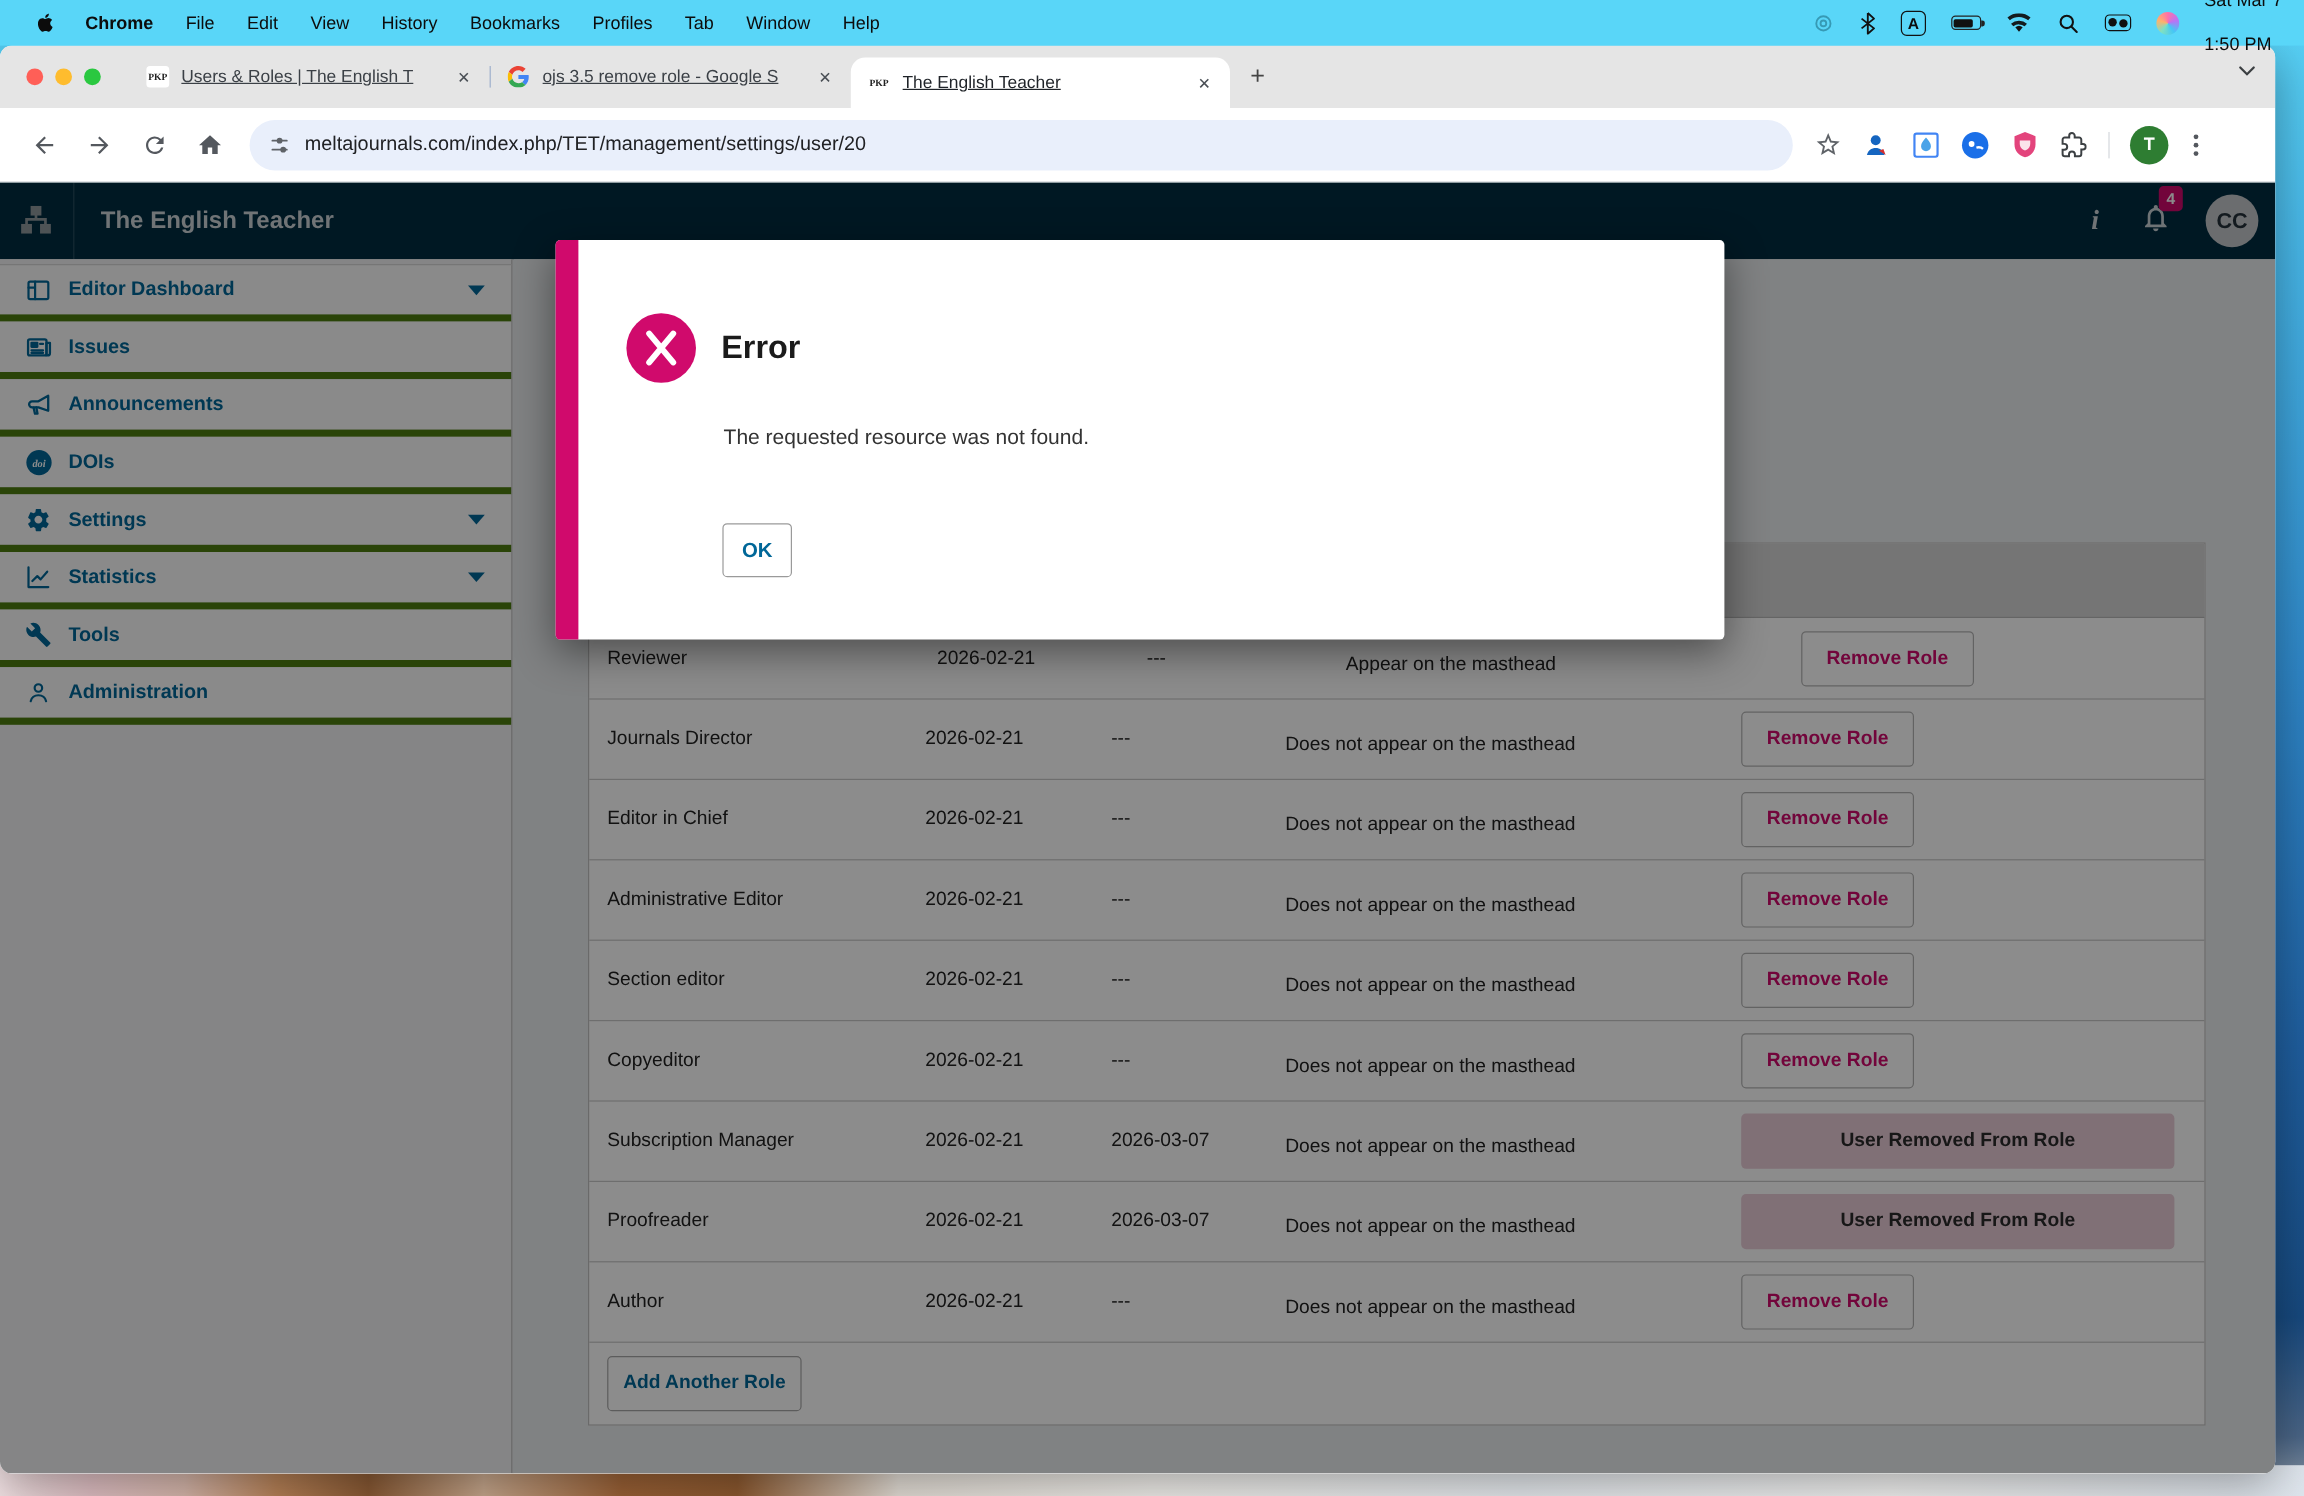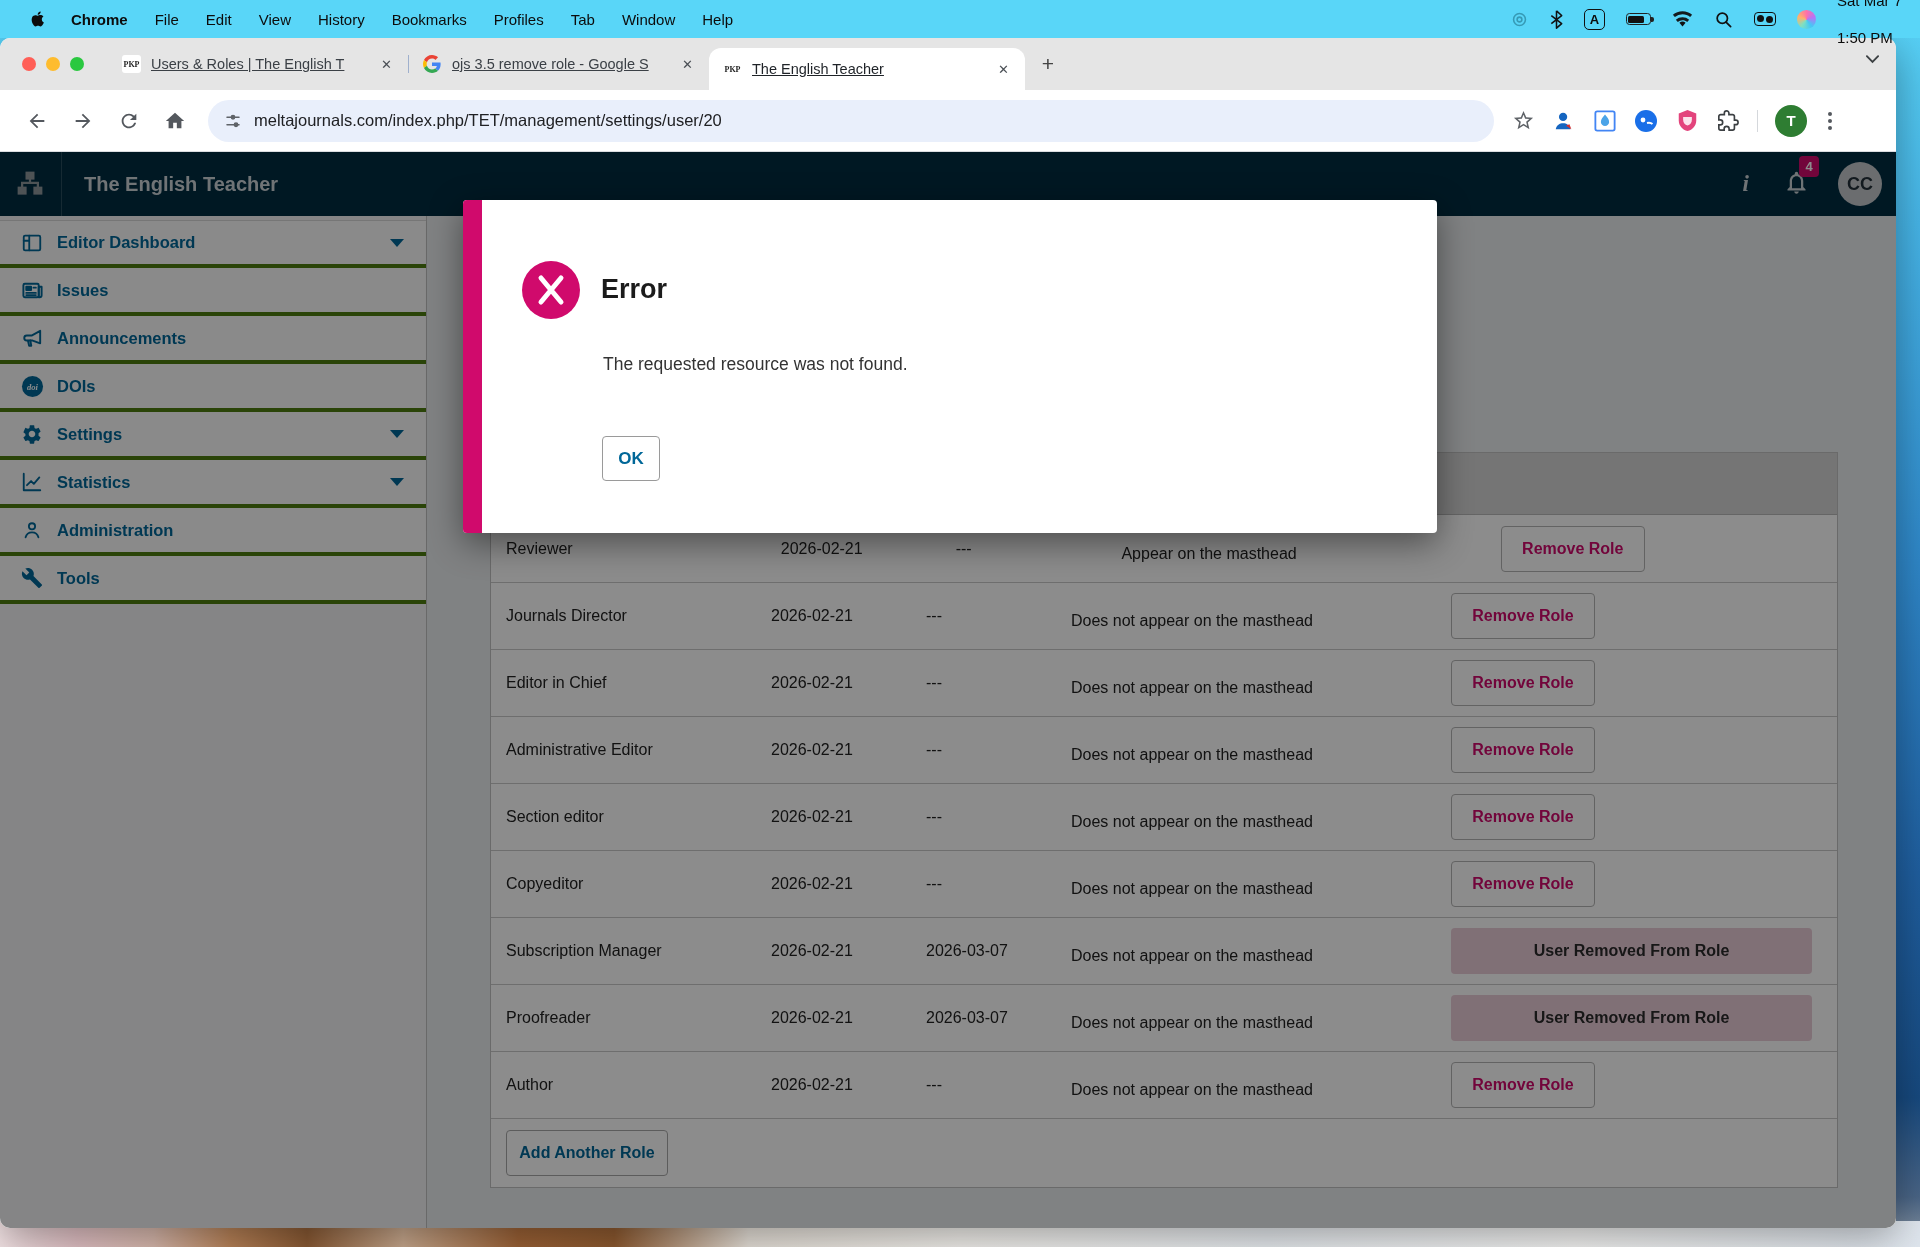--- a/index.html
+++ b/index.html
@@ -81,21 +81,21 @@
   .oh-right { margin-left:auto; display:flex; align-items:center; gap:26px; padding-right:14px; }
   .info-icon { color:#ccd3d8; font:italic bold 23px "Liberation Serif", serif; padding:0 6px; }
   .bell-wrap { position:relative; padding:2px; }
   .bell-badge { position:absolute; top:-11px; right:-7px; min-width:20px; height:21px; background:#d00a6c; color:#fff;
     font-size:13px; font-weight:bold; display:flex; align-items:center; justify-content:center; border-radius:4px; padding:0 4px; }
   .avatarCC { width:44px; height:44px; border-radius:50%; background:#c3c7ca; color:#24313a; font-weight:bold;
     font-size:18px; display:flex; align-items:center; justify-content:center; }
 
   .sidebar { position:absolute; top:64px; left:0; bottom:0; width:427px; background:#f2f3f4; border-right:1px solid #bfbfbf; z-index:1; }
   .side-list { list-style:none; padding-top:4px; }
-  .side-item { position:relative; height:48px; background:#fbfbfb; border-bottom:4px solid #4d7c0f;
+  .side-item { position:relative; height:48px; background:#fbfbfb; border-bottom:6px solid #4d7c0f;
     display:flex; align-items:center; padding:0 20px; color:#006798; font-weight:bold; font-size:16.5px; }
   .side-item:first-child { border-top:1px solid #d7d7d7; }
   .side-item .s-icon { width:24px; height:24px; margin-right:13px; display:flex; align-items:center; justify-content:center; }
   .caret { position:absolute; right:22px; width:0; height:0; border-left:7px solid transparent; border-right:7px solid transparent; border-top:8px solid #006798; }
 
   .main { position:absolute; top:64px; left:428px; right:0; bottom:0; background:#eaedee; z-index:1; }
   .panel { position:absolute; left:62px; top:236px; width:1348px; background:#fff; border:1px solid #c2c2c2; }
   .band { height:62px; background:#d6d6d6; border-bottom:1px solid #b8b8b8; }
   .trow { display:flex; align-items:center; height:67px; border-top:1px solid #c8c8c8; padding-left:15px; font-size:16px; color:#222; }
   .trow:first-child { border-top:none;gap:34px; }
@@ -363,34 +363,34 @@
                 <svg width="22" height="22" viewBox="0 0 24 24" fill="none" stroke="#006798" stroke-width="2" stroke-linecap="round" stroke-linejoin="round">
                   <path d="M3 3v18h18"></path>
                   <path d="M6.5 15.5l4.5-4.5 3 3 6-7"></path>
                 </svg>
               </span>
               <span>Statistics</span>
               <span class="caret"></span>
             </li>
             <li class="side-item">
               <span class="s-icon">
+                <svg width="22" height="22" viewBox="0 0 24 24" fill="#006798">
+                  <path d="M22.7 19l-9.1-9.1c.9-2.3.4-5-1.5-6.9-2-2-5-2.4-7.4-1.3L9 6 6 9 1.6 4.7C.4 7.1.9 10.1 2.9 12.1c1.9 1.9 4.6 2.4 6.9 1.5l9.1 9.1c.4.4 1 .4 1.4 0l2.3-2.3c.5-.4.5-1.1.1-1.4z"></path>
+                </svg>
+              </span>
+              <span>Tools</span>
+            </li>
+            <li class="side-item">
+              <span class="s-icon">
                 <svg width="22" height="22" viewBox="0 0 24 24" fill="none" stroke="#006798" stroke-width="2" stroke-linecap="round" stroke-linejoin="round">
                   <circle cx="12" cy="8" r="3.4"></circle>
                   <path d="M5 20c.9-3.6 3.7-5.4 7-5.4s6.1 1.8 7 5.4"></path>
                 </svg>
               </span>
               <span>Administration</span>
-            </li>
-            <li class="side-item">
-              <span class="s-icon">
-                <svg width="22" height="22" viewBox="0 0 24 24" fill="#006798">
-                  <path d="M22.7 19l-9.1-9.1c.9-2.3.4-5-1.5-6.9-2-2-5-2.4-7.4-1.3L9 6 6 9 1.6 4.7C.4 7.1.9 10.1 2.9 12.1c1.9 1.9 4.6 2.4 6.9 1.5l9.1 9.1c.4.4 1 .4 1.4 0l2.3-2.3c.5-.4.5-1.1.1-1.4z"></path>
-                </svg>
-              </span>
-              <span>Tools</span>
             </li>
           </ul>
       </aside>
 
       <div class="main">
         <div class="panel">
           <div class="band"></div>
           <div>
               <div class="trow">
                 <span class="c-role">Reviewer</span>

